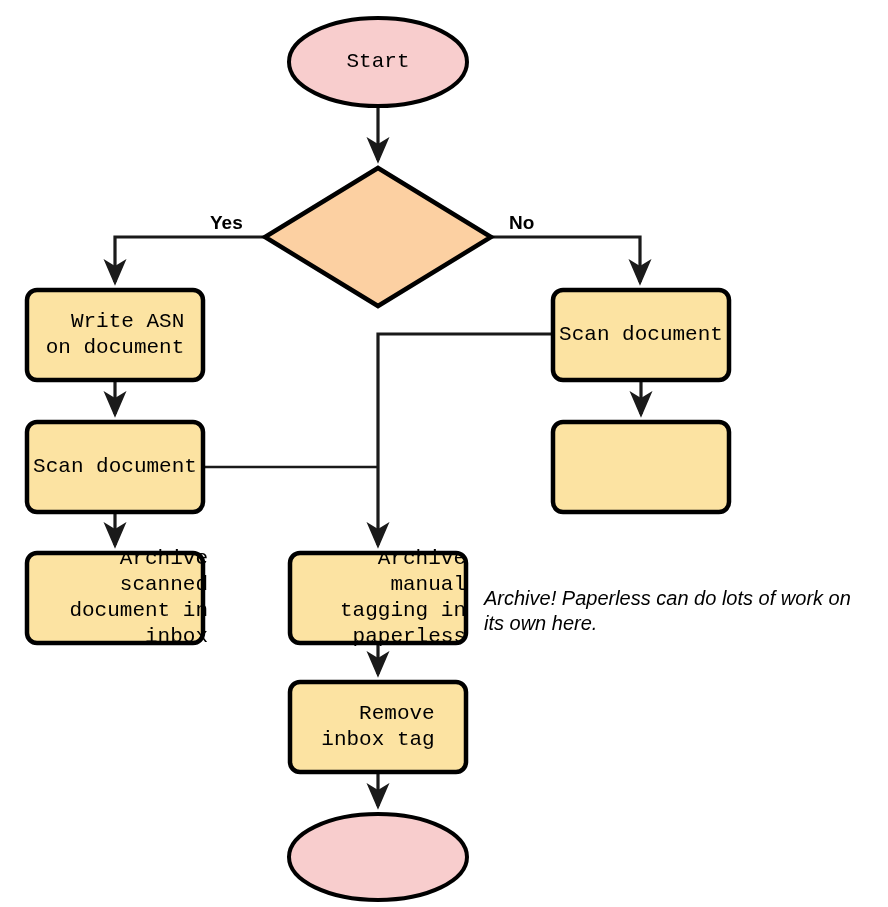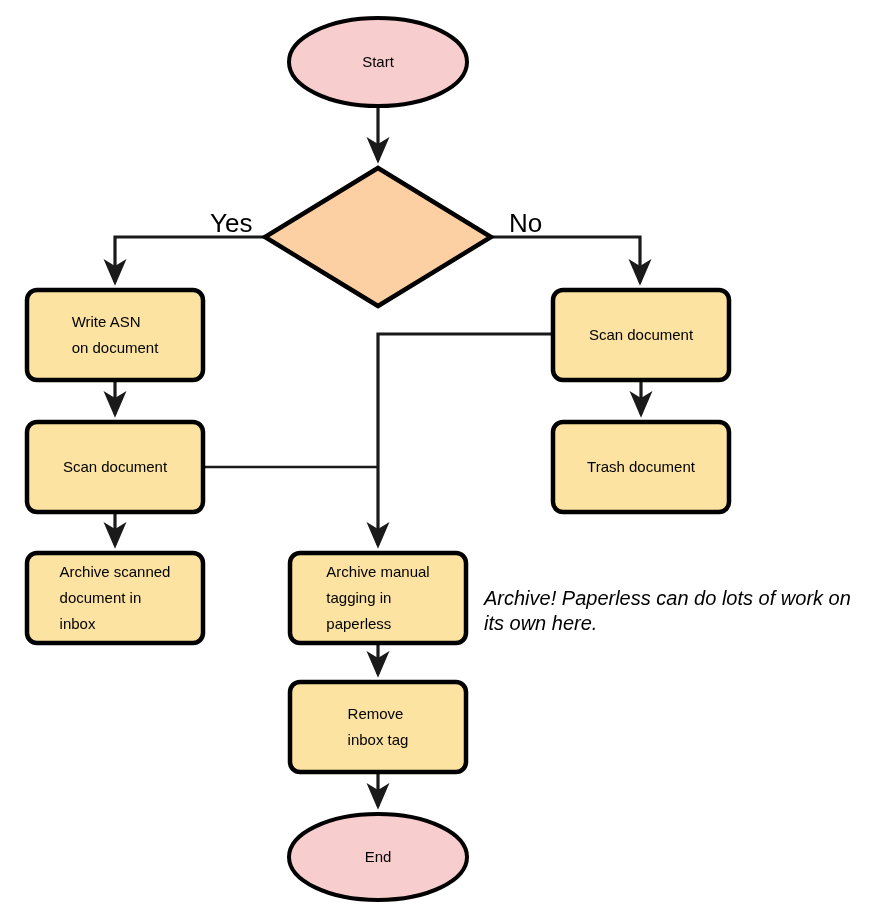--- a/index.html
+++ b/index.html
@@ -23,35 +23,36 @@
     left: 0;
     top: 0;
     width: 888px;
     height: 907px;
   }
   .node-label {
     position: absolute;
     display: flex;
     align-items: center;
     justify-content: center;
-    text-align: left;
+    text-align: right;
     color: #000000;
-    font-size: 15px;
+    font-size: 21px;
     line-height: 26px;
     white-space: pre-line;
     pointer-events: none;
-    font-family: Liberation Sans, sans-serif;
+    font-family: Liberation Mono, monospace;
   }
   .edge-label {
     position: absolute;
     color: #000000;
-    font-size: 26px;
+    font-size: 19px;
     line-height: 22px;
     font-family: "Liberation Sans", sans-serif;
     white-space: nowrap;
+    font-weight: bold;
   }
   .note-text {
     position: absolute;
     color: #000000;
     font-size: 20px;
     line-height: 25px;
     font-style: italic;
     font-family: "Liberation Sans", sans-serif;
     white-space: pre-line;
   }
@@ -156,30 +157,28 @@
 on document</div>
 
   <div class="node-label" style="left:22px; top:422px; width:186px; height:90px;">Scan document</div>
 
   <div class="node-label" style="left:22px; top:553px; width:186px; height:90px;">Archive scanned
 document in
 inbox</div>
 
   <div class="node-label" style="left:548px; top:290px; width:186px; height:90px;">Scan document</div>
 
-  <div class="node-label" style="left:548px; top:422px; width:186px; height:90px;">Trash document</div>
 
   <div class="node-label" style="left:290px; top:553px; width:176px; height:90px;">Archive manual
 tagging in
 paperless</div>
 
   <div class="node-label" style="left:290px; top:682px; width:176px; height:90px;">Remove
 inbox tag</div>
 
-  <div class="node-label" style="left:289px; top:814px; width:178px; height:86px;">End</div>
 
   <div class="edge-label" style="left:210px; top:212px;">Yes</div>
 
   <div class="edge-label" style="left:509px; top:212px;">No</div>
 
   <div class="note-text" style="left:484px; top:586px; width:400px;">Archive! Paperless can do lots of work on
 its own here.</div>
 
 </div>
 

